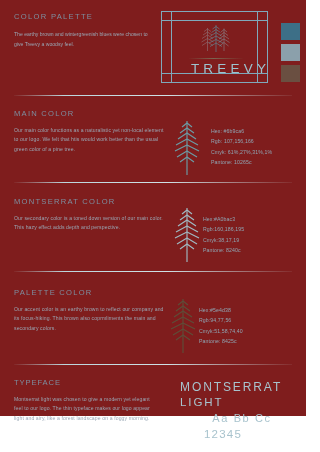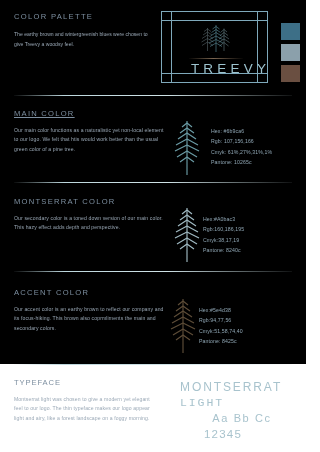--- a/index.html
+++ b/index.html
@@ -10,23 +10,23 @@
   body {
     width: 306px;
     height: 452px;
     font-family: "Liberation Sans", sans-serif;
     color: #8d9bab;
     overflow: hidden;
     position: relative;
   }
   .page {
     width: 306px;
-    height: 364px;
+    height: 416px;
     position: relative;
-    background: #000000;
+    background: #7f1d1d;
   }
 
   
   .section {
     position: absolute;
     left: 0;
     width: 306px;
   }
   .sec-title {
     position: absolute;
@@ -144,21 +144,21 @@
 
   
   .tf-sample {
     position: absolute;
     left: 180px;
     width: 124px;
     color: #a8c3cd;
     font-weight: 300;
   }
   .tf-line1 { top: 380px; font-size: 12px; letter-spacing: 1.9px; }
-  .tf-line2 { top: 396px; font-size: 11.5px; letter-spacing: 1.9px; font-family: Liberation Mono, monospace; }
+  .tf-line2 { top: 396px; font-size: 11.5px; letter-spacing: 1.9px; }
   .tf-line3 { top: 412px; font-size: 11px; letter-spacing: 1.6px; text-align: center; }
   .tf-line4 { top: 428px; font-size: 11.5px; letter-spacing: 1.2px; margin-left: 24px; }
 </style>
 </head>
 <body>
 
 <div class="page">
 
   <div>
     <div class="hdr-title">COLOR PALETTE</div>
@@ -215,21 +215,21 @@
     <div class="swatches">
       <div class="swatch" style="background:#3d6f87;"></div>
       <div class="swatch" style="background:#8ba0ab;"></div>
       <div class="swatch" style="background:#6a4f41;"></div>
     </div>
   </div>
 
   <div class="divider" style="top:95px;"></div>
 
   <div class="section">
-    <div class="sec-title" style="top:109px;text-decoration:underline;">MAIN COLOR</div>
+    <div class="sec-title" style="top:109px;">MAIN COLOR</div>
     <div class="sec-body" style="top:126px;">Our main color functions as a naturalistic yet non-local element to our logo. We felt that htis would work better than the usual green color of a pine tree.</div>
 
     <svg class="tree-icon" style="left:173px; top:120px; width:28px; height:56px;" viewBox="0 0 28 56">
       <g fill="none" stroke="#6b9ca6" stroke-width="1.15">
         <line x1="14" y1="1" x2="14" y2="55"></line>
         <path d="M14 3 L9 7 M14 3 L19 7"></path>
         <path d="M14 8 L7 13 M14 8 L21 13"></path>
         <path d="M14 13 L5 19 M14 13 L23 19"></path>
         <path d="M14 19 L3 25 M14 19 L25 25"></path>
         <path d="M14 25 L2 31 M14 25 L26 31"></path>
@@ -269,21 +269,21 @@
       <div>Hex:#A0bac3</div>
       <div>Rgb:160,186,195</div>
       <div>Cmyk:38,17,19</div>
       <div>Pantone: 8240c</div>
     </div>
   </div>
 
   <div class="divider" style="top:271px;"></div>
 
   <div class="section">
-    <div class="sec-title" style="top:288px;">ACCENT COLOR</div>
+    <div class="sec-title" style="top:288px;">PALETTE COLOR</div>
     <div class="sec-body" style="top:305px;">Our accent color is an earthy brown to reflect our company and its focus-hiking. This brown also coprmliments the main and secondary colors.</div>
 
     <svg class="tree-icon" style="left:169px; top:298px; width:28px; height:56px;" viewBox="0 0 28 56">
       <g fill="none" stroke="#5e4d38" stroke-width="1.15">
         <line x1="14" y1="1" x2="14" y2="55"></line>
         <path d="M14 3 L9 7 M14 3 L19 7"></path>
         <path d="M14 8 L7 13 M14 8 L21 13"></path>
         <path d="M14 13 L5 19 M14 13 L23 19"></path>
         <path d="M14 19 L3 25 M14 19 L25 25"></path>
         <path d="M14 25 L2 31 M14 25 L26 31"></path>

